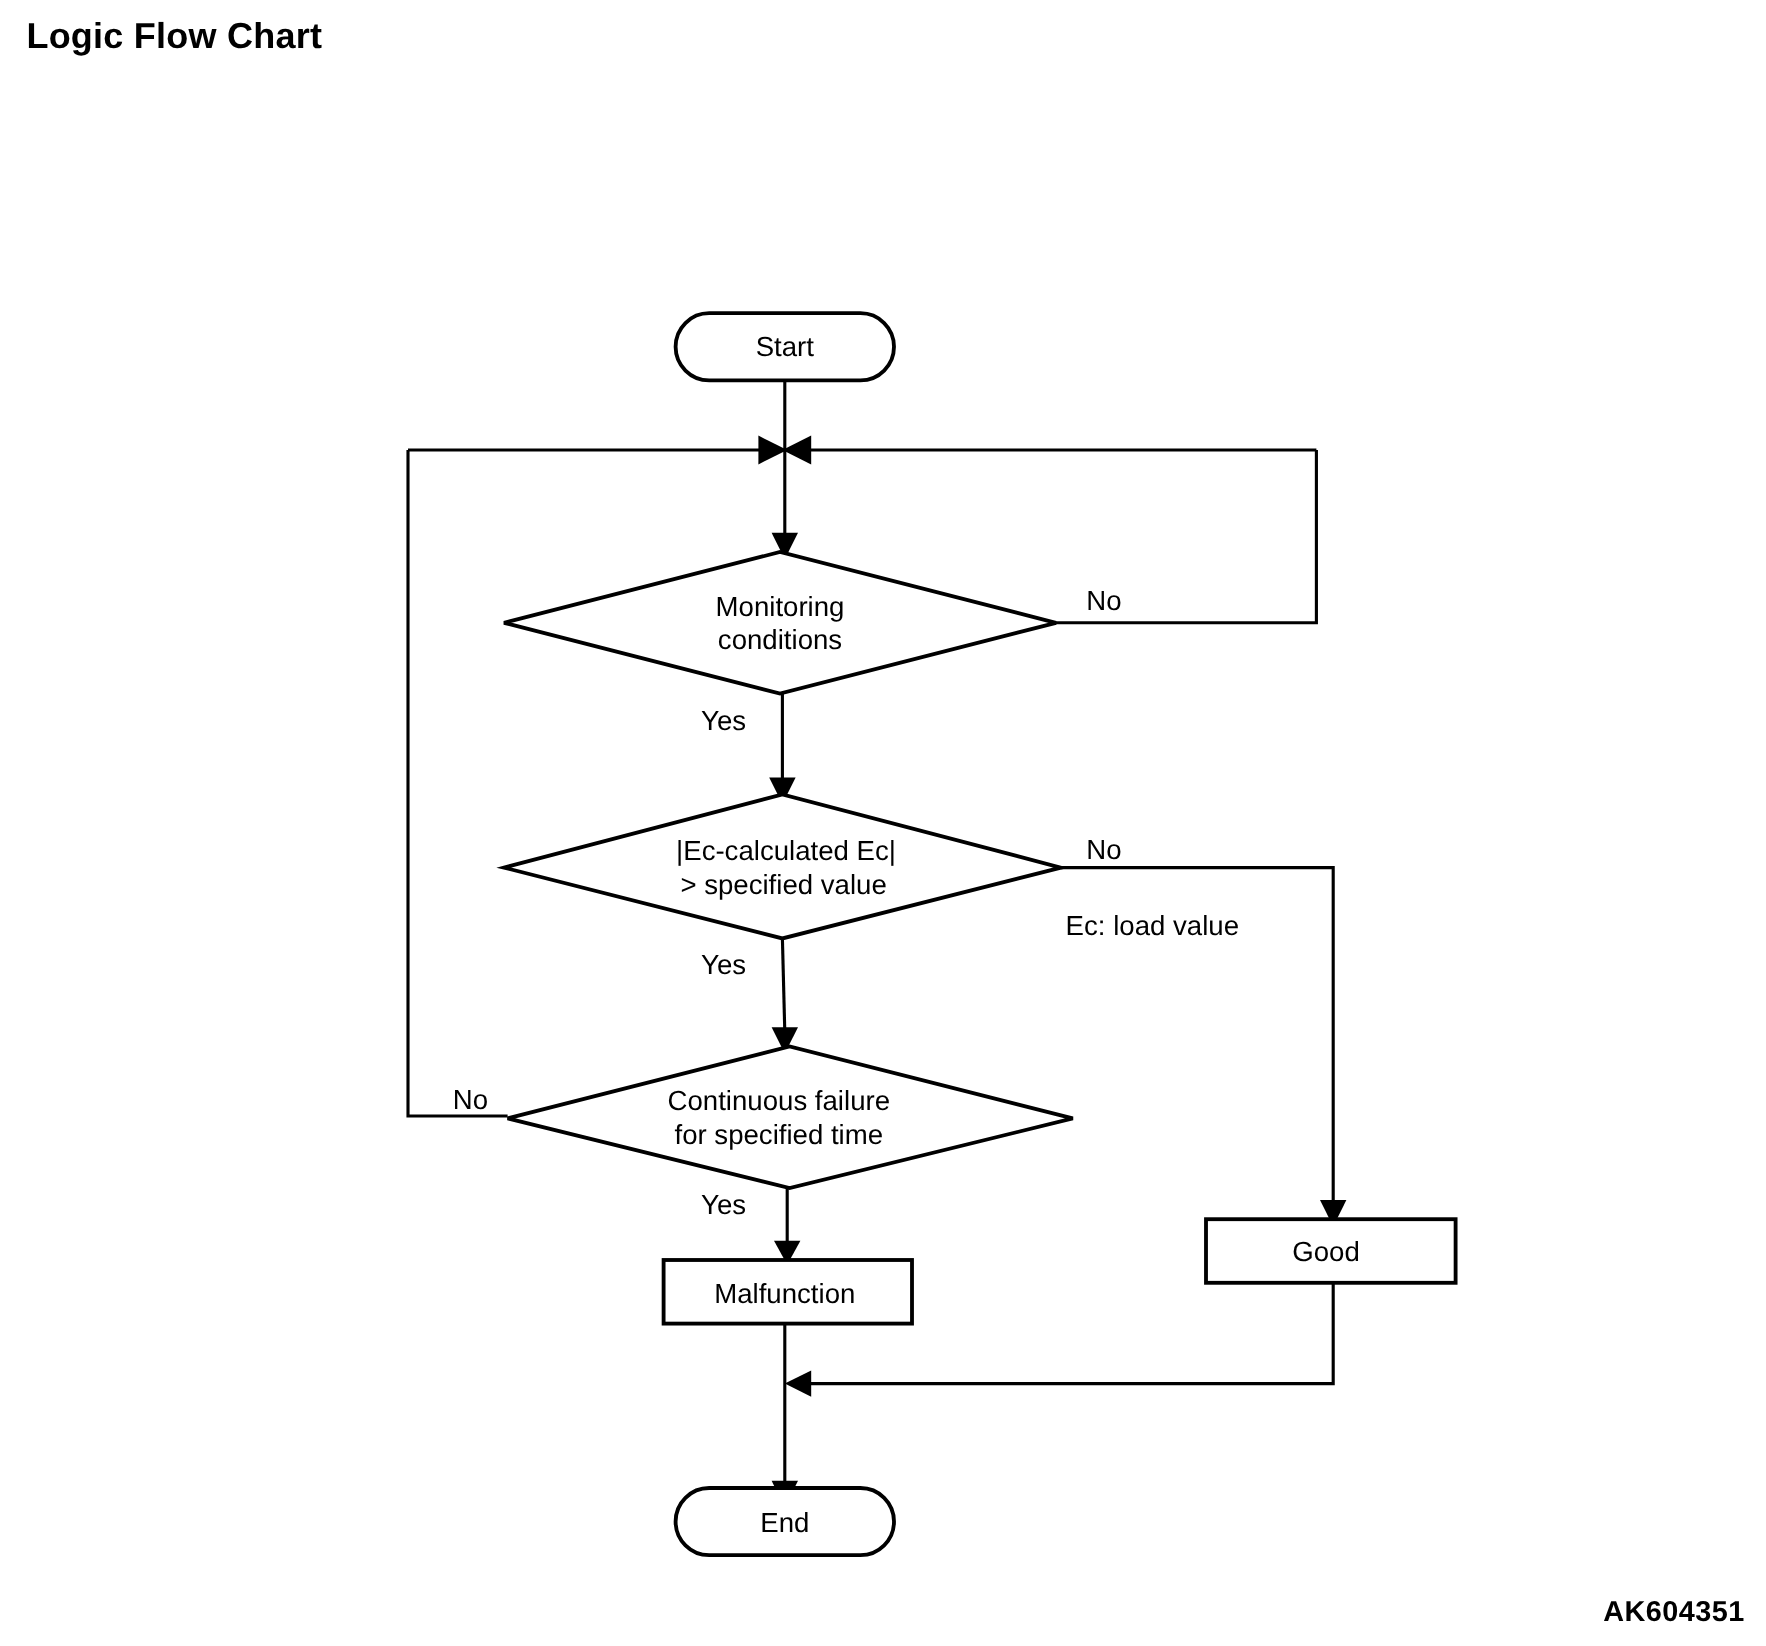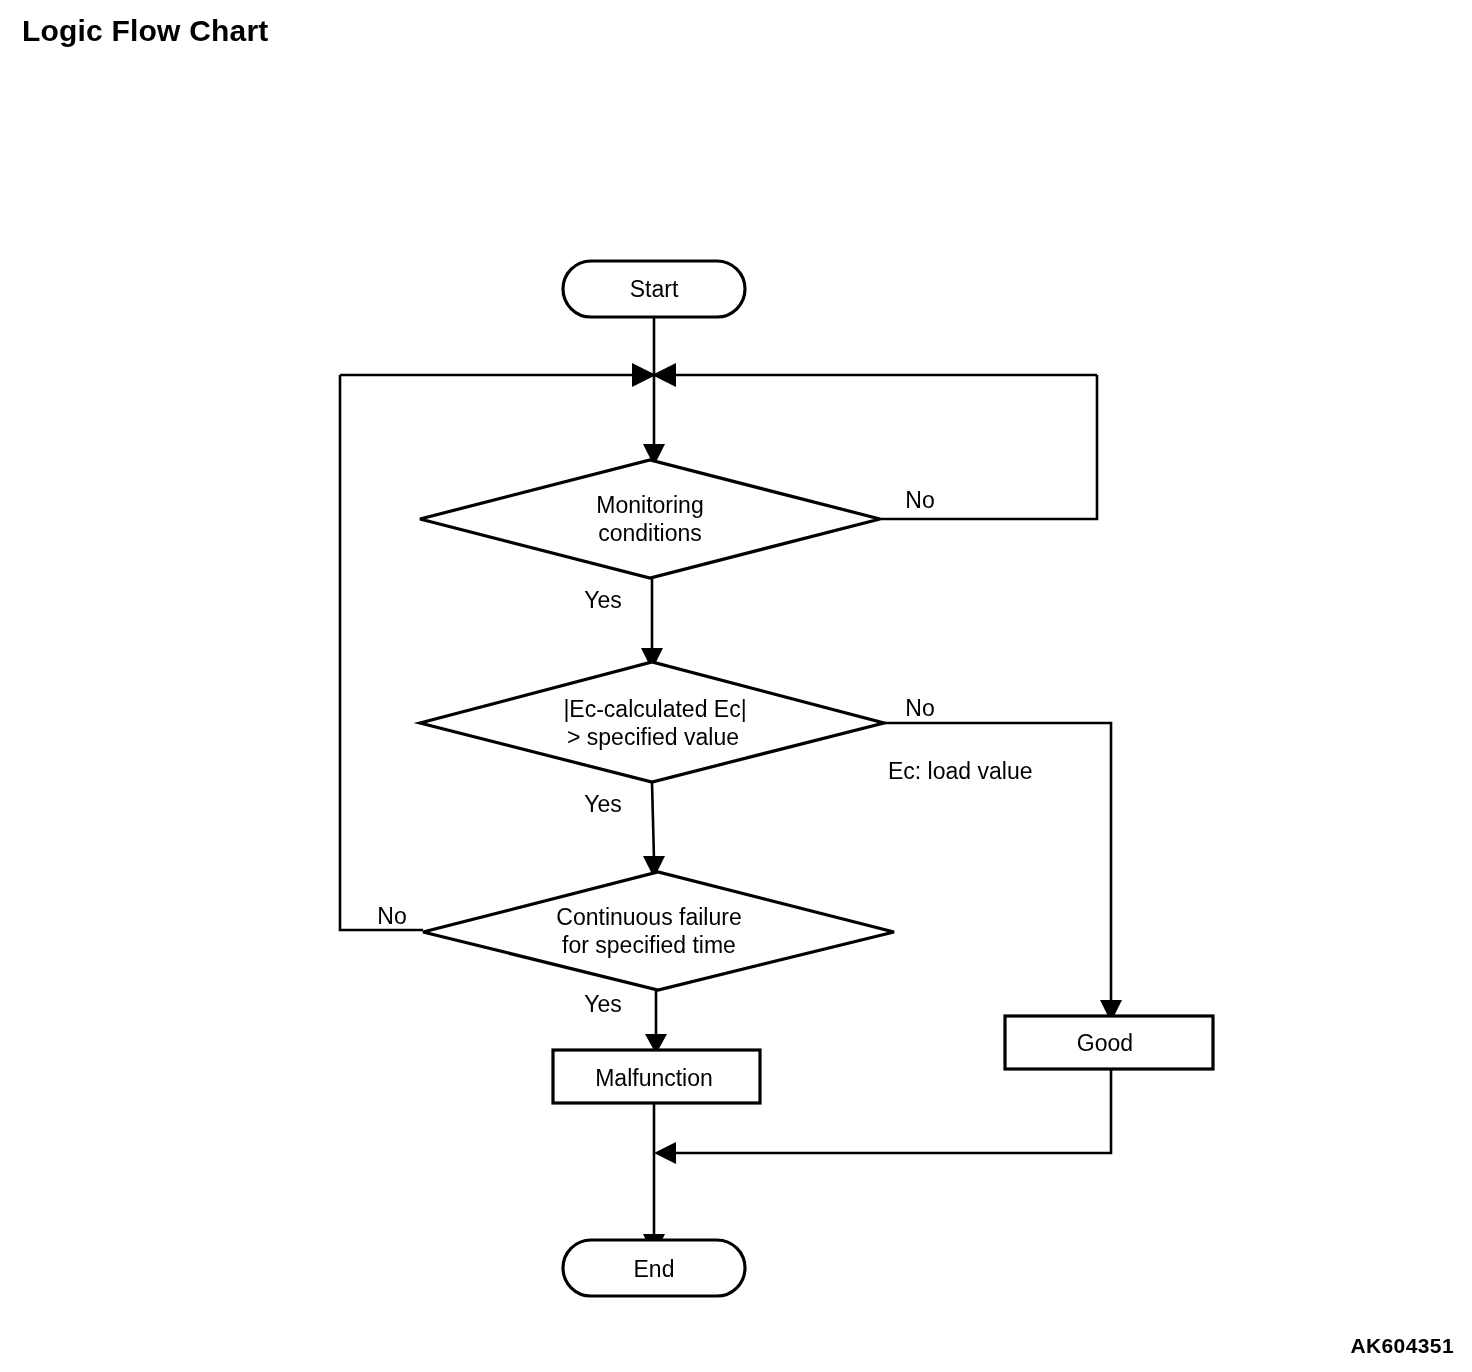--- a/index.html
+++ b/index.html
@@ -28,21 +28,21 @@
     top: 14px;
     font-size: 30px;
     font-weight: bold;
     letter-spacing: 0.2px;
     white-space: nowrap;
   }
   #ref-code {
     position: absolute;
     right: 18px;
     bottom: 14px;
-    font-size: 21px;
+    font-size: 24px;
     font-weight: bold;
     letter-spacing: 0.4px;
     white-space: nowrap;
   }
   svg.flow {
     position: absolute;
     left: 0;
     top: 0;
     width: 1472px;
     height: 1372px;

